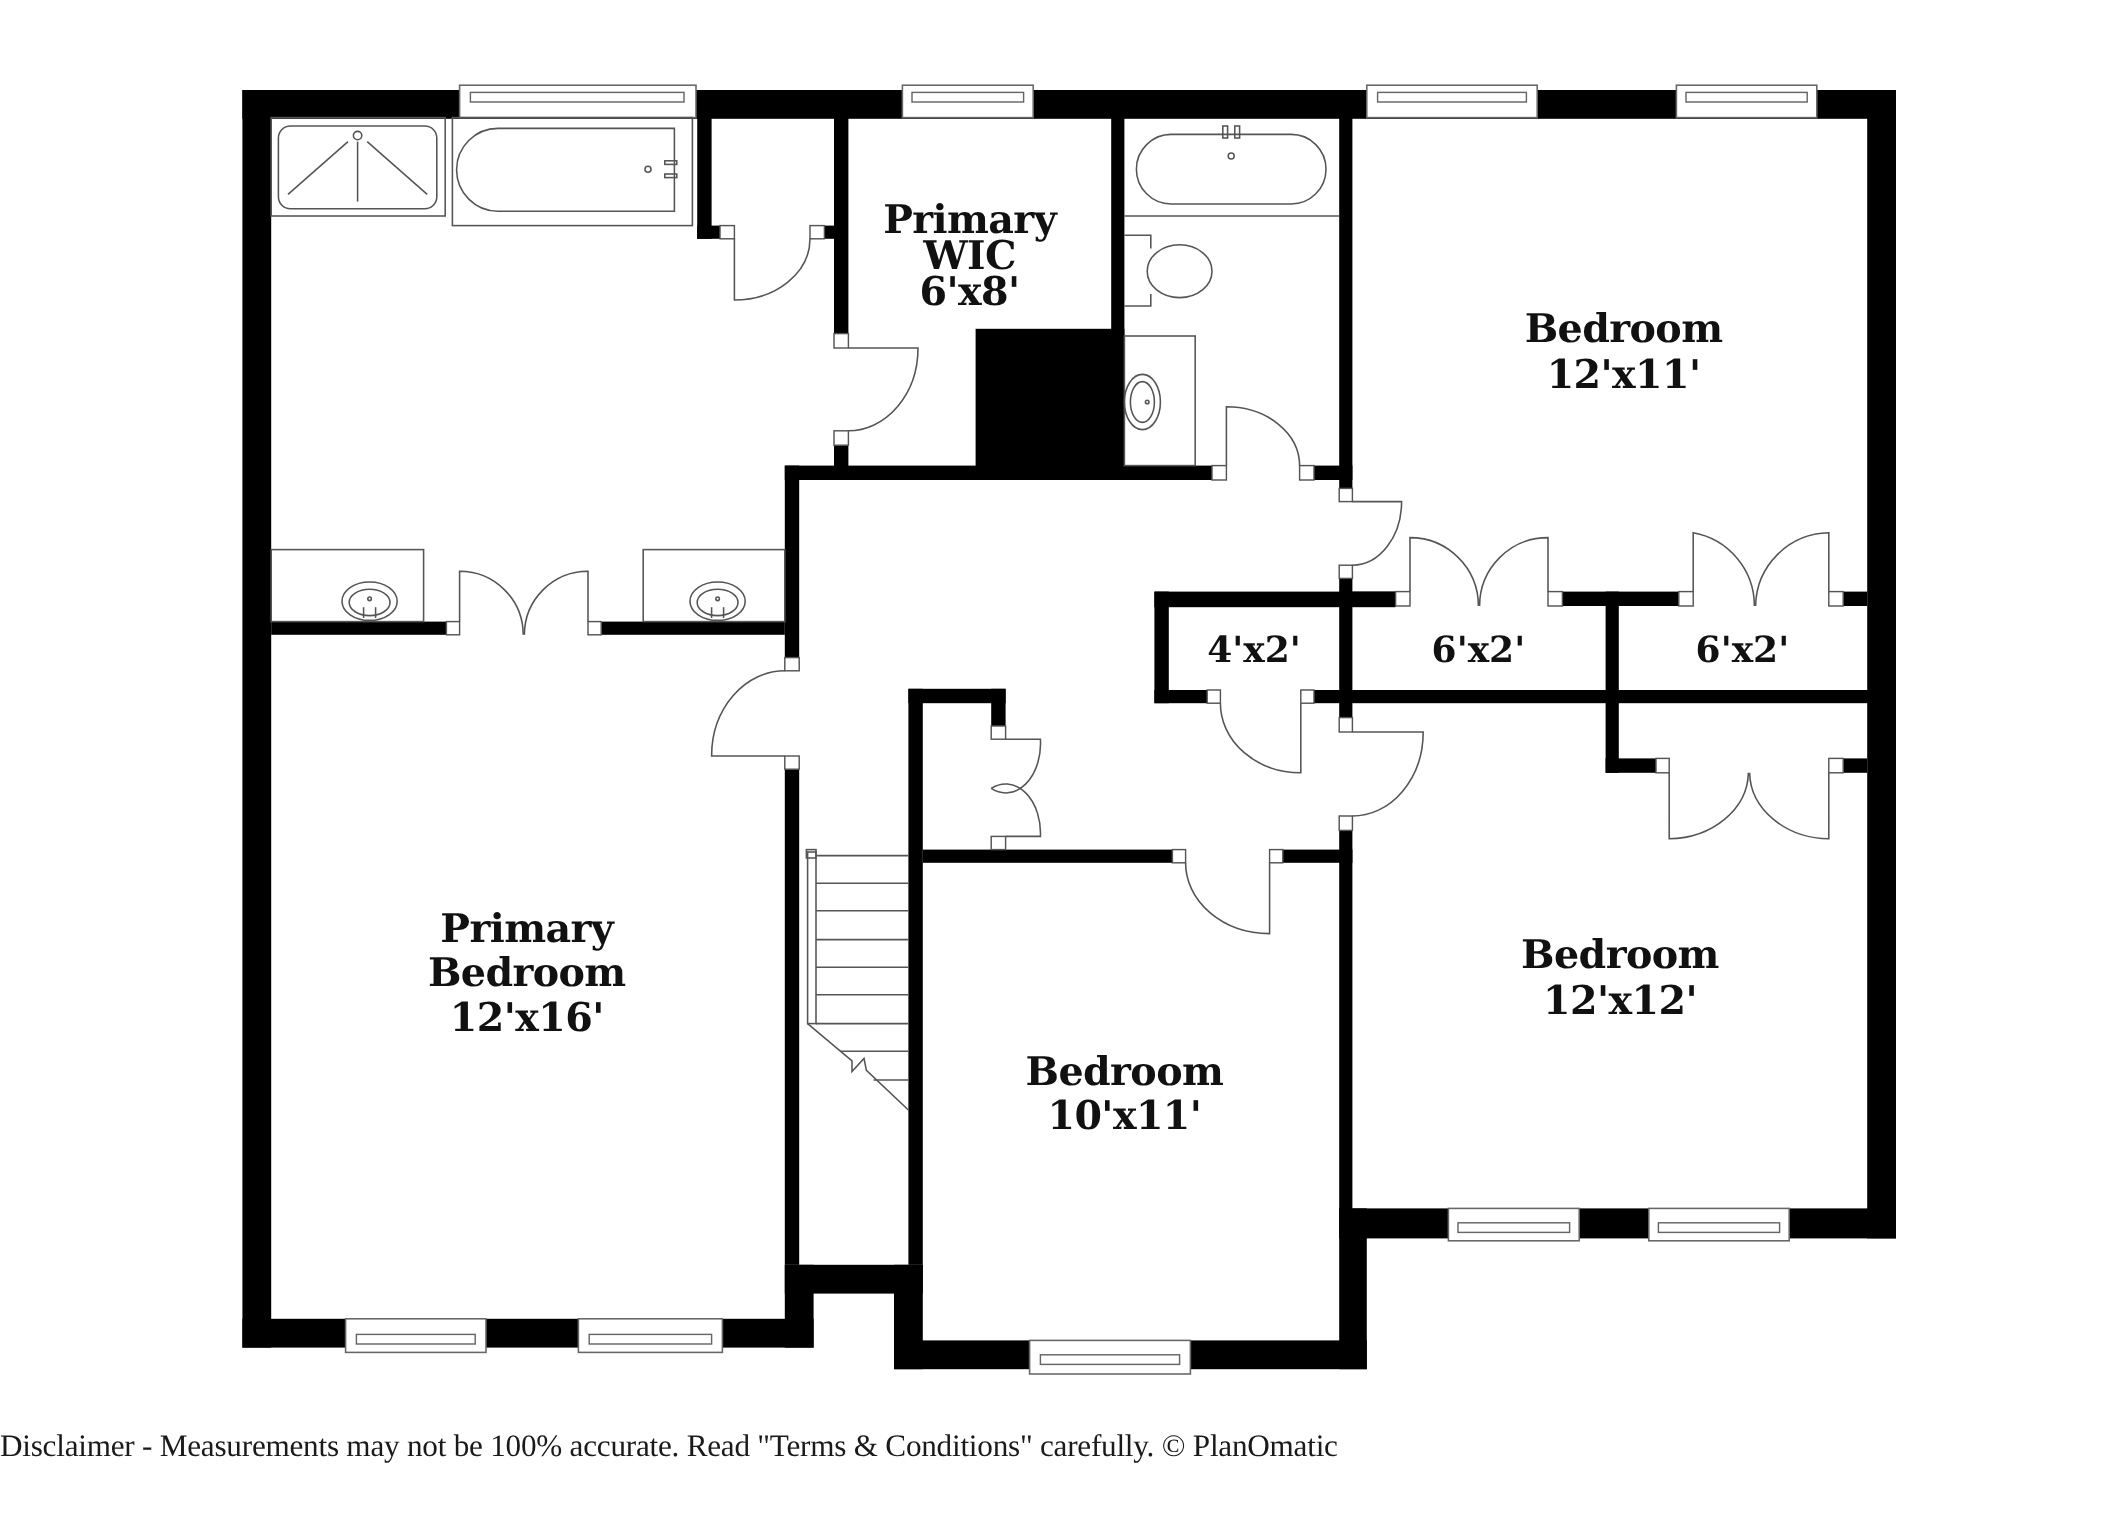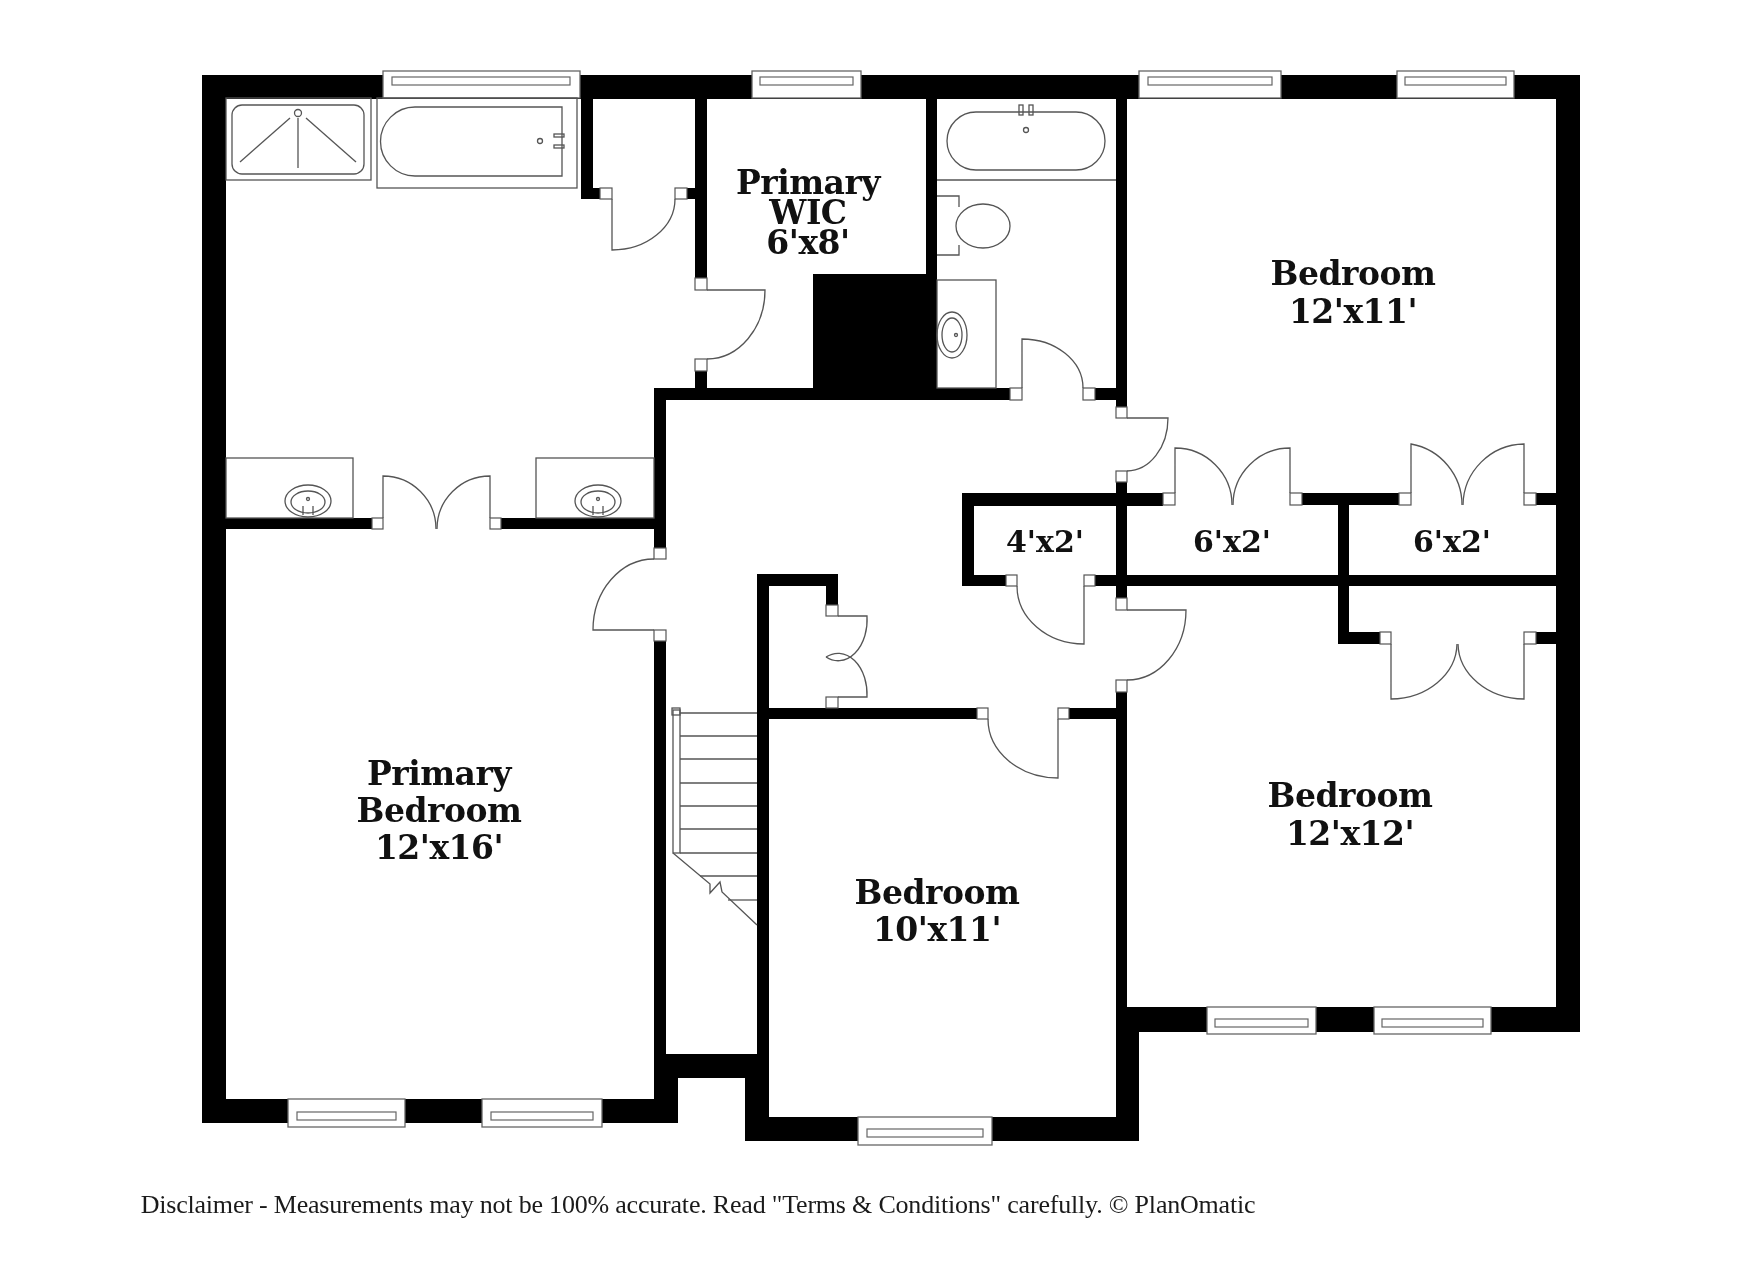--- a/index.html
+++ b/index.html
@@ -6,21 +6,21 @@
   body { width: 1760px; height: 1280px; overflow: hidden; position: relative; }
   #plan { position: absolute; left: 0; top: 0; width: 1760px; height: 1280px; }
   .wall { fill: #000000; }
   .fix { fill: none; stroke: #555555; stroke-width: 1.3; }
   .jamb { fill: #ffffff; stroke: #555555; stroke-width: 1.2; }
   .door { fill: none; stroke: #555555; stroke-width: 1.3; }
   .win-outer { fill: #ffffff; stroke: #666666; stroke-width: 1.3; }
   .win-inner { fill: none; stroke: #666666; stroke-width: 1.2; }
   .room-label { font-family: "DejaVu Serif", "Liberation Serif", serif; font-weight: bold; font-size: 33px; fill: #111111; text-anchor: middle; letter-spacing: -0.5px; }
   .small-label { font-family: "DejaVu Serif", "Liberation Serif", serif; font-weight: bold; font-size: 30px; fill: #111111; text-anchor: middle; }
-  #disclaimer { position: absolute; left: 0; width: 1396px; top: 1190px; text-align: center; font-family: "Liberation Serif", "DejaVu Serif", serif; font-size: 26px; color: #1a1a1a; letter-spacing: -0.2px; }
+  #disclaimer { position: absolute; left: 0; width: 1396px; top: 1190px; text-align: left; font-family: "Liberation Serif", "DejaVu Serif", serif; font-size: 26px; color: #1a1a1a; letter-spacing: -0.2px; }
 </style>
 </head>
 <body>
 
 <svg id="plan" viewBox="0 0 1760 1280" xmlns="http://www.w3.org/2000/svg">
 
   <g>
 
     <rect class="wall" x="202" y="75" width="1378" height="24"></rect>
 

